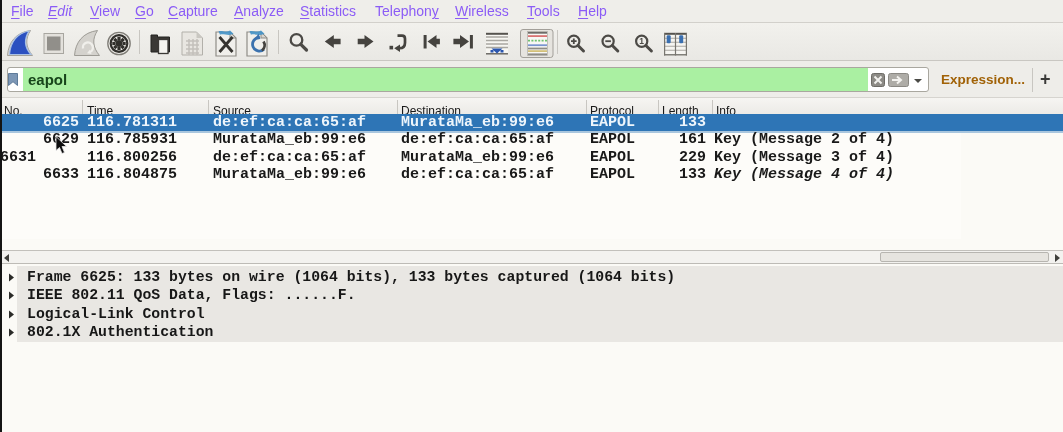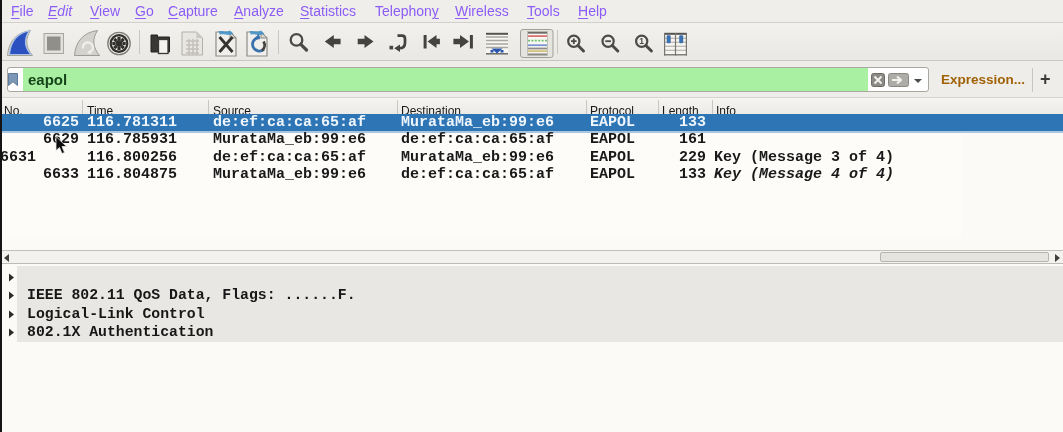--- a/index.html
+++ b/index.html
@@ -240,20 +240,21 @@
       <span class="cell" style="left:590px;top:0;">EAPOL</span>
       <span class="cell" style="left:640px;top:0;width:66px;text-align:right;">133</span>
   </div>
   <div class="row" style="top:17.3px;color:#191919;">
     <span class="cell" style="left:0;top:0;width:79px;text-align:right;">6629</span>
       <span class="cell" style="left:87px;top:0;">116.785931</span>
       <span class="cell" style="left:213px;top:0;">MurataMa_eb:99:e6</span>
       <span class="cell" style="left:401px;top:0;">de:ef:ca:ca:65:af</span>
       <span class="cell" style="left:590px;top:0;">EAPOL</span>
       <span class="cell" style="left:640px;top:0;width:66px;text-align:right;">161</span>
+      <span class="cell" style="left:714px;top:0;">Key (Message 2 of 4)</span>
   </div>
   <div class="row" style="top:34.6px;color:#191919;">
     <span class="cell" style="left:0;top:0;width:79px;text-align:left;">6631</span>
       <span class="cell" style="left:87px;top:0;">116.800256</span>
       <span class="cell" style="left:213px;top:0;">de:ef:ca:ca:65:af</span>
       <span class="cell" style="left:401px;top:0;">MurataMa_eb:99:e6</span>
       <span class="cell" style="left:590px;top:0;">EAPOL</span>
       <span class="cell" style="left:640px;top:0;width:66px;text-align:right;">229</span>
       <span class="cell" style="left:714px;top:0;">Key (Message 3 of 4)</span>
   </div>
@@ -285,20 +286,21 @@
     </svg>
   <svg class="abs" style="left:8px;top:27px;" width="7" height="9" viewBox="0 0 7 9">
       <path d="M1,0.5 L6,4.5 L1,8.5 z" fill="#2b2b28"></path>
     </svg>
   <svg class="abs" style="left:8px;top:46px;" width="7" height="9" viewBox="0 0 7 9">
       <path d="M1,0.5 L6,4.5 L1,8.5 z" fill="#2b2b28"></path>
     </svg>
   <svg class="abs" style="left:8px;top:64px;" width="7" height="9" viewBox="0 0 7 9">
       <path d="M1,0.5 L6,4.5 L1,8.5 z" fill="#2b2b28"></path>
     </svg>
+  <div class="dline" style="left:27px;top:5px;">Frame 6625: 133 bytes on wire (1064 bits), 133 bytes captured (1064 bits)</div>
   <div class="dline" style="left:27px;top:23px;">IEEE 802.11 QoS Data, Flags: ......F.</div>
   <div class="dline" style="left:27px;top:42px;">Logical-Link Control</div>
   <div class="dline" style="left:27px;top:60px;">802.1X Authentication</div>
 </div>
 
 <div class="abs" style="left:0;top:0;width:2px;height:432px;background:#141414;"></div>
 
 <svg class="abs" style="left:55px;top:136px;" width="13" height="19" viewBox="0 0 13 19">
   <path d="M1,0.5 L1,14.5 L4.5,11.5 L7,17.5 L9.5,16.5 L7,10.5 L11.5,10.5 z" fill="#0c0c0c" stroke="#e8e8e8" stroke-width="0.8"></path>
 </svg>

